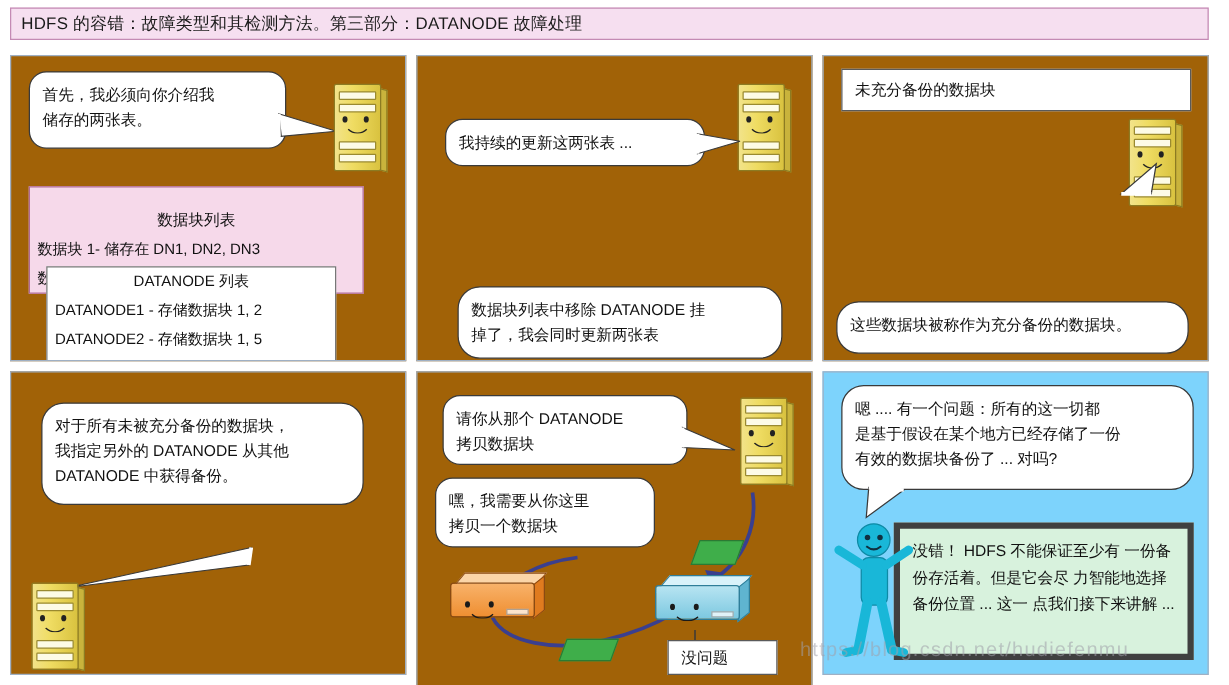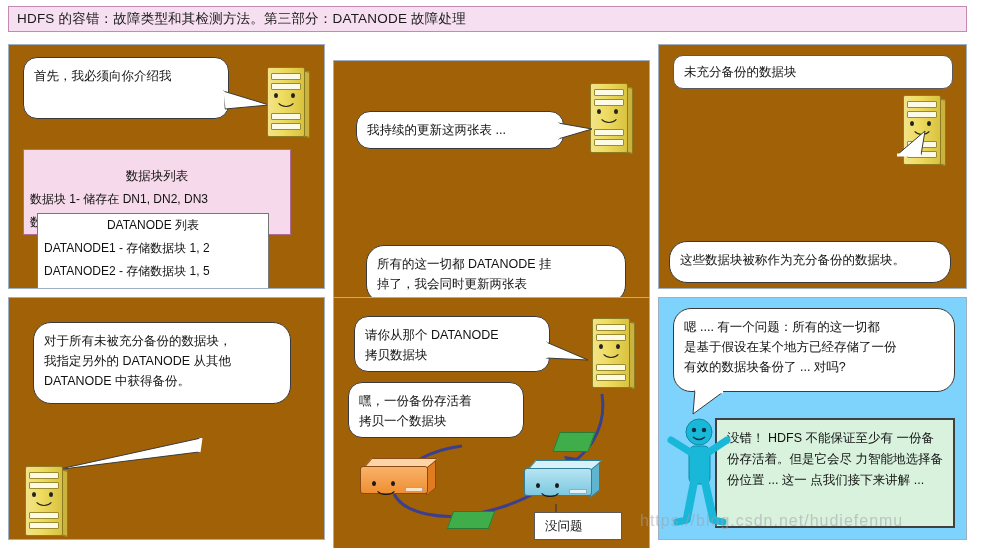--- a/index.html
+++ b/index.html
@@ -38,21 +38,21 @@
   }
   
   .panel {
     position: absolute;
     border: 1px solid #9fb0c4;
     box-sizing: border-box;
     background: #a16207;
     overflow: hidden;
   }
   #panel1 { left: 8px;   top: 44px;  width: 317px; height: 245px; }
-  #panel2 { left: 333px; top: 44px;  width: 317px; height: 245px; margin-top: 16px; }
+  #panel2 { left: 333px; top: 44px;  width: 317px; height: 245px; }
   #panel3 { left: 658px; top: 44px;  width: 309px; height: 245px; }
   #panel4 { left: 8px;   top: 297px; width: 317px; height: 243px; }
   #panel5 { left: 333px; top: 297px; width: 317px; height: 296px; }
   #panel6 { left: 658px; top: 297px; width: 309px; height: 243px; background: #7dd3fc; }
 
   
   .bubble {
     position: absolute;
     background: #ffffff;
     border: 1px solid #3a3a3a;
@@ -95,21 +95,21 @@
     border: 1px solid #5a5a5a;
     box-sizing: border-box;
     font-size: 12.5px;
     line-height: 20px;
     color: #111;
     padding: 6px 10px;
   }
   .greenbox {
     position: absolute;
     background: #d8f2dd;
-    border: 2px solid #404040;
+    border: 5px solid #404040;
     box-sizing: border-box;
     font-size: 12.5px;
     line-height: 21px;
     color: #111;
     padding: 8px 10px;
   }
 
   
   .server {
     position: absolute;
@@ -264,20 +264,21 @@
 <div id="page">
 
   <div class="title-bar">
     <span class="title-text">HDFS 的容错：故障类型和其检测方法。第三部分：DATANODE 故障处理</span>
   </div>
 
   <div class="panel" id="panel1">
 
     <div class="bubble" style="left:14px; top:12px; width:206px; height:62px;">
       <span class="ln">首先，我必须向你介绍我</span>
+      <span class="ln">储存的两张表。</span>
     </div>
     <svg style="position:absolute; left:214px; top:44px; width:52px; height:26px;">
       <polygon points="0,2 46,16 2,20" fill="#ffffff" stroke="#3a3a3a" stroke-width="1"></polygon>
       <line x1="0" y1="2" x2="0" y2="20" stroke="#ffffff" stroke-width="3"></line>
     </svg>
 
     <div class="server" style="left:254px; top:22px;">
       <div class="side"></div>
       <div class="body"></div>
       <div class="slot s1"></div>
@@ -323,28 +324,28 @@
     <div class="bubble" style="left:22px; top:50px; width:208px; height:38px;">
       <span class="ln">我持续的更新这两张表 ...</span>
     </div>
     <svg style="position:absolute; left:224px; top:60px; width:40px; height:22px;">
       <polygon points="0,2 34,8 0,18" fill="#ffffff" stroke="#3a3a3a" stroke-width="1"></polygon>
       <line x1="0" y1="2" x2="0" y2="18" stroke="#ffffff" stroke-width="3"></line>
     </svg>
 
 
     <div class="bubble rounded-soft" style="left:32px; top:184px; width:260px; height:58px;">
-      <span class="ln">所有的这一切都 DATANODE 挂</span>
+      <span class="ln">数据块列表中移除 DATANODE 挂</span>
       <span class="ln">掉了，我会同时更新两张表</span>
     </div>
   </div>
 
   <div class="panel" id="panel3">
 
-    <div class="boxlabel" style="left:14px; top:10px; width:280px; height:34px;border-radius:10px;">
+    <div class="boxlabel" style="left:14px; top:10px; width:280px; height:34px;">
       <span>未充分备份的数据块</span>
     </div>
 
     <div class="server" style="left:240px; top:50px;">
       <div class="side"></div>
       <div class="body"></div>
       <div class="slot s1"></div>
       <div class="slot s2"></div>
       <div class="slot s3"></div>
       <div class="slot s4"></div>
@@ -412,21 +413,21 @@
       <div class="slot s3"></div>
       <div class="slot s4"></div>
       <div class="face">
         <div class="eye l"></div>
         <div class="eye r"></div>
         <div class="smile"></div>
       </div>
     </div>
 
     <div class="bubble" style="left:14px; top:84px; width:176px; height:56px;">
-      <span class="ln">嘿，一份备份存活着</span>
+      <span class="ln">嘿，我需要从你这里</span>
       <span class="ln">拷贝一个数据块</span>
     </div>
 
     <svg style="position:absolute; left:0; top:0; width:317px; height:243px;">
 
       <path d="M268,96 C272,122 262,150 236,166" fill="none" stroke="#3a3f8f" stroke-width="3"></path>
       <polygon points="236,172 230,158 244,160" fill="#3a3f8f"></polygon>
 
       <path d="M128,148 C96,152 70,166 62,186" fill="none" stroke="#3a3f8f" stroke-width="3"></path>
       <polygon points="58,192 56,176 70,184" fill="#3a3f8f"></polygon>

